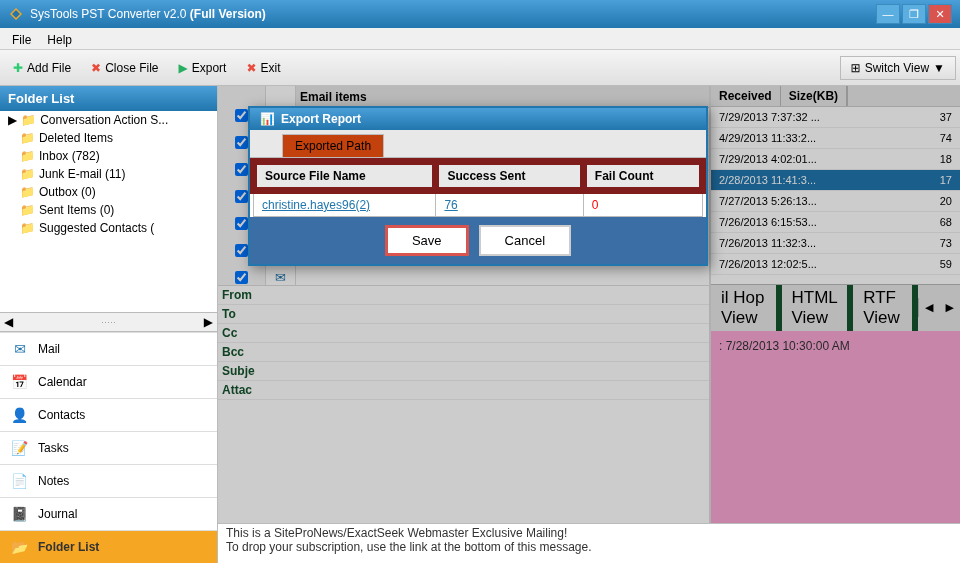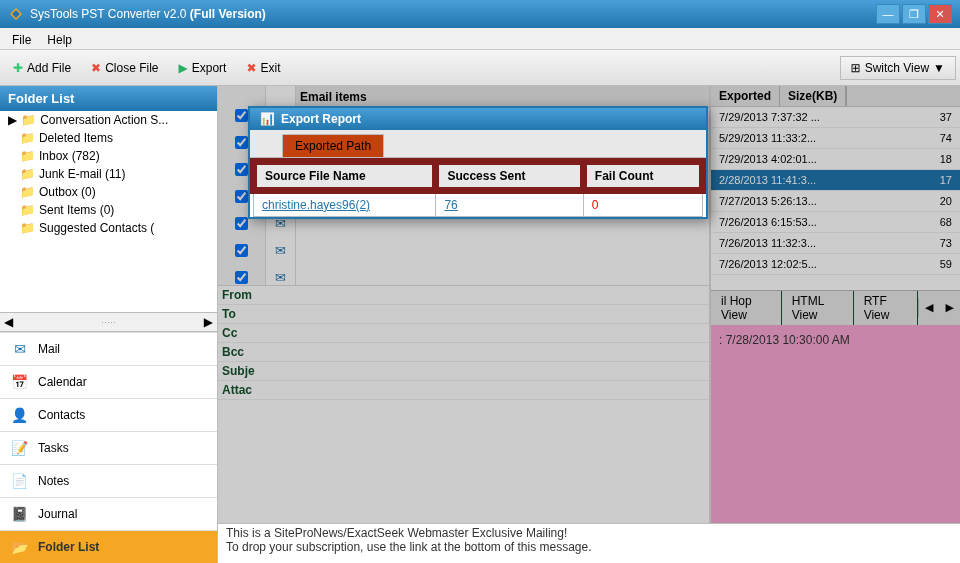--- a/index.html
+++ b/index.html
@@ -226,23 +226,23 @@
       display: flex;
       border-bottom: 1px solid #eee;
       padding: 2px 0;
       align-items: center;
     }
     .right-panel-row.selected { background: #2176ae; color: white; }
     .right-panel-date { padding: 2px 8px; font-size: 11px; flex: 1; }
     .right-panel-size { padding: 2px 8px; font-size: 11px; width: 60px; text-align: right; }
     .view-tab {
       padding: 3px 10px;
-      border-right: 1px solid #14532d;
-      cursor: pointer;
-      font-size: 12px;
+      border-right: 6px solid #14532d;
+      cursor: pointer;
+      font-size: 17px;
     }
     .view-tab-nav-btn { padding: 3px 6px; cursor: pointer; font-size: 11px; }
 
     .preview-area {
       flex: 1;
       background: #f9a8d4;
       padding: 8px;
       font-size: 12px;
       color: #333;
     }
@@ -464,31 +464,31 @@
           </div>
           <div class="email-field-row">
             <span class="email-field-label">Attac</span>
             <span class="email-field-value"></span>
           </div>
         </div>
       </div>
 
       <div class="right-panel">
         <div class="right-panel-header">
-          <span class="right-panel-col">Exported</span>
+          <span class="right-panel-col">Received</span>
           <span class="right-panel-col">Size(KB)</span>
           <span style="width:16px; background:#e8e8e8; border-left:1px solid #bbb;"></span>
         </div>
         <div style="flex:1; overflow-y:auto;">
           <div class="right-panel-row">
             <span class="right-panel-date">7/29/2013 7:37:32 ...</span>
             <span class="right-panel-size">37</span>
           </div>
           <div class="right-panel-row">
-            <span class="right-panel-date">5/29/2013 11:33:2...</span>
+            <span class="right-panel-date">4/29/2013 11:33:2...</span>
             <span class="right-panel-size">74</span>
           </div>
           <div class="right-panel-row">
             <span class="right-panel-date">7/29/2013 4:02:01...</span>
             <span class="right-panel-size">18</span>
           </div>
           <div class="right-panel-row selected">
             <span class="right-panel-date">2/28/2013 11:41:3...</span>
             <span class="right-panel-size">17</span>
           </div>
@@ -543,20 +543,24 @@
               </thead>
               <tbody>
                 <tr>
                   <td class="link">christine.hayes96(2)</td>
                   <td class="link">76</td>
                   <td class="zero">0</td>
                 </tr>
               </tbody>
             </table>
           </div>
+          <div class="modal-footer">
+            <button class="modal-btn save">Save</button>
+            <button class="modal-btn">Cancel</button>
+          </div>
         </div>
       </div>
 
     </div>
 
     <div class="status-bar">
       <div>This is a SiteProNews/ExactSeek Webmaster Exclusive Mailing!</div>
       <div>To drop your subscription, use the link at the bottom of this message.</div>
     </div>
 

